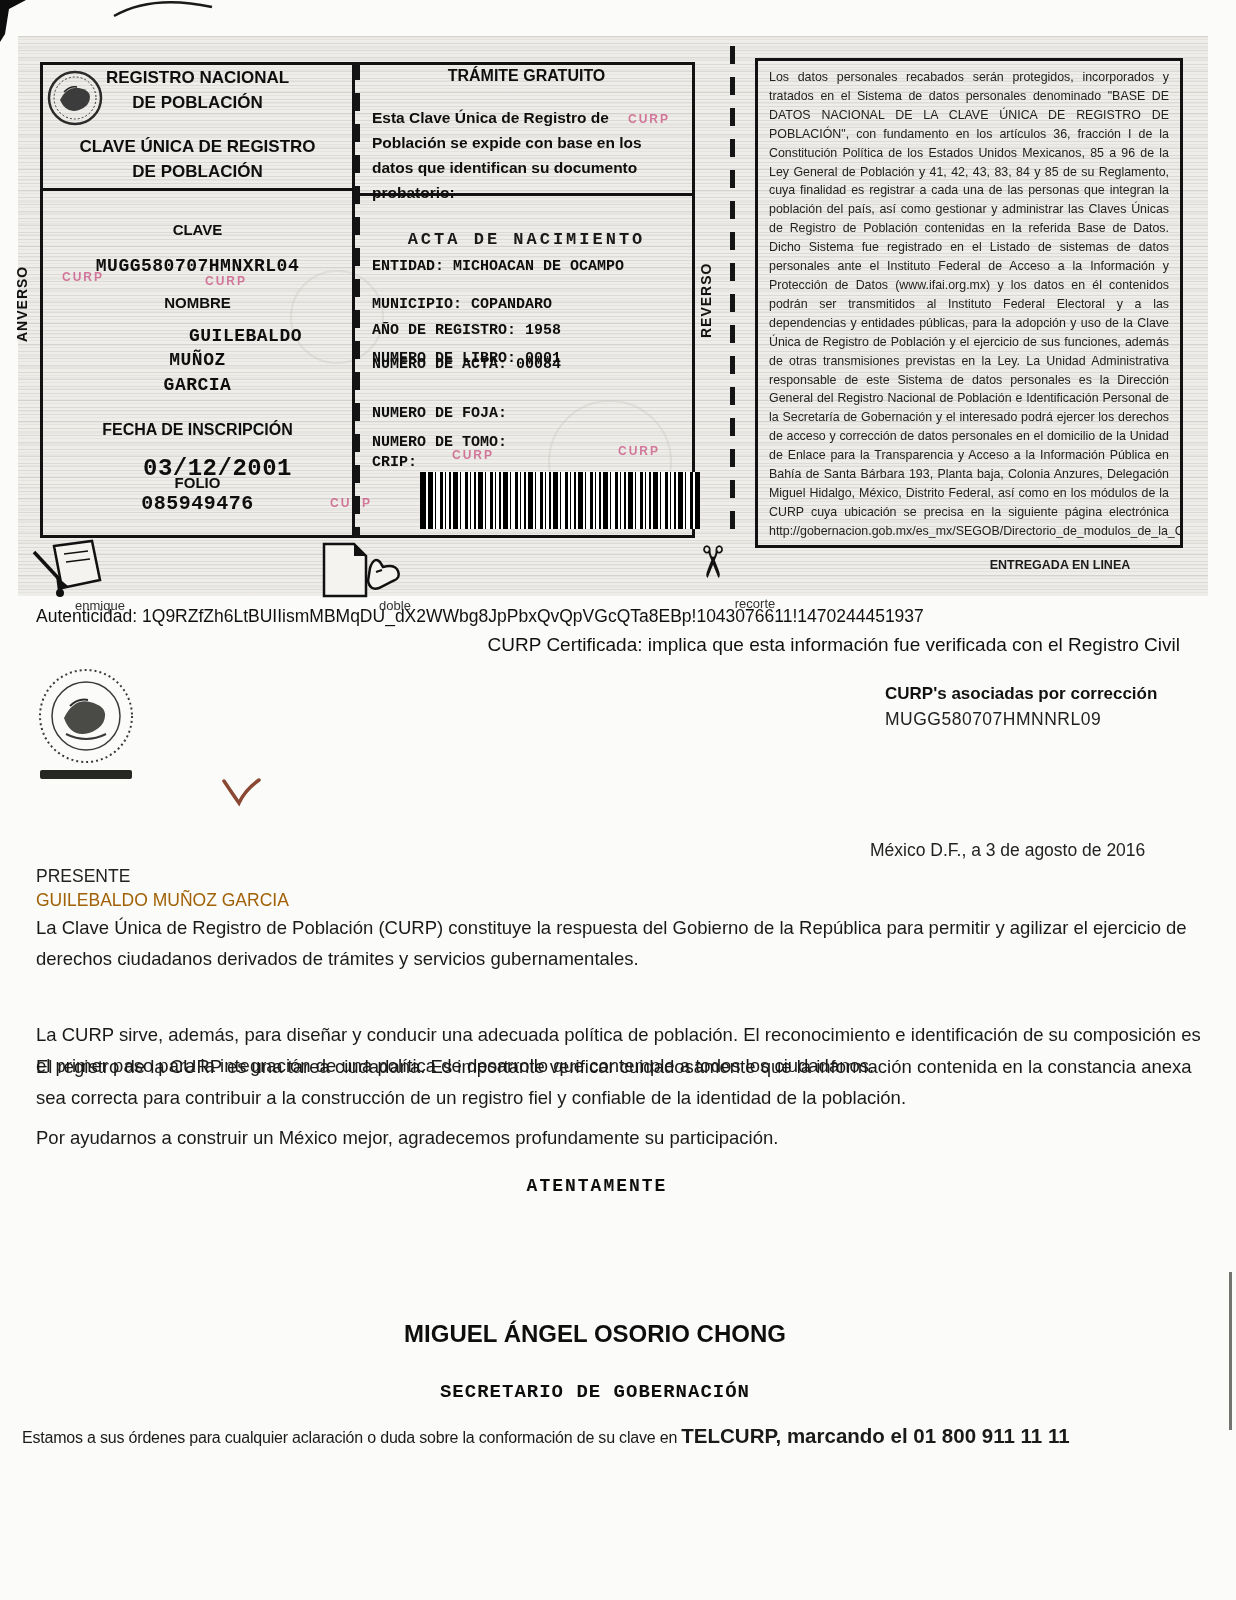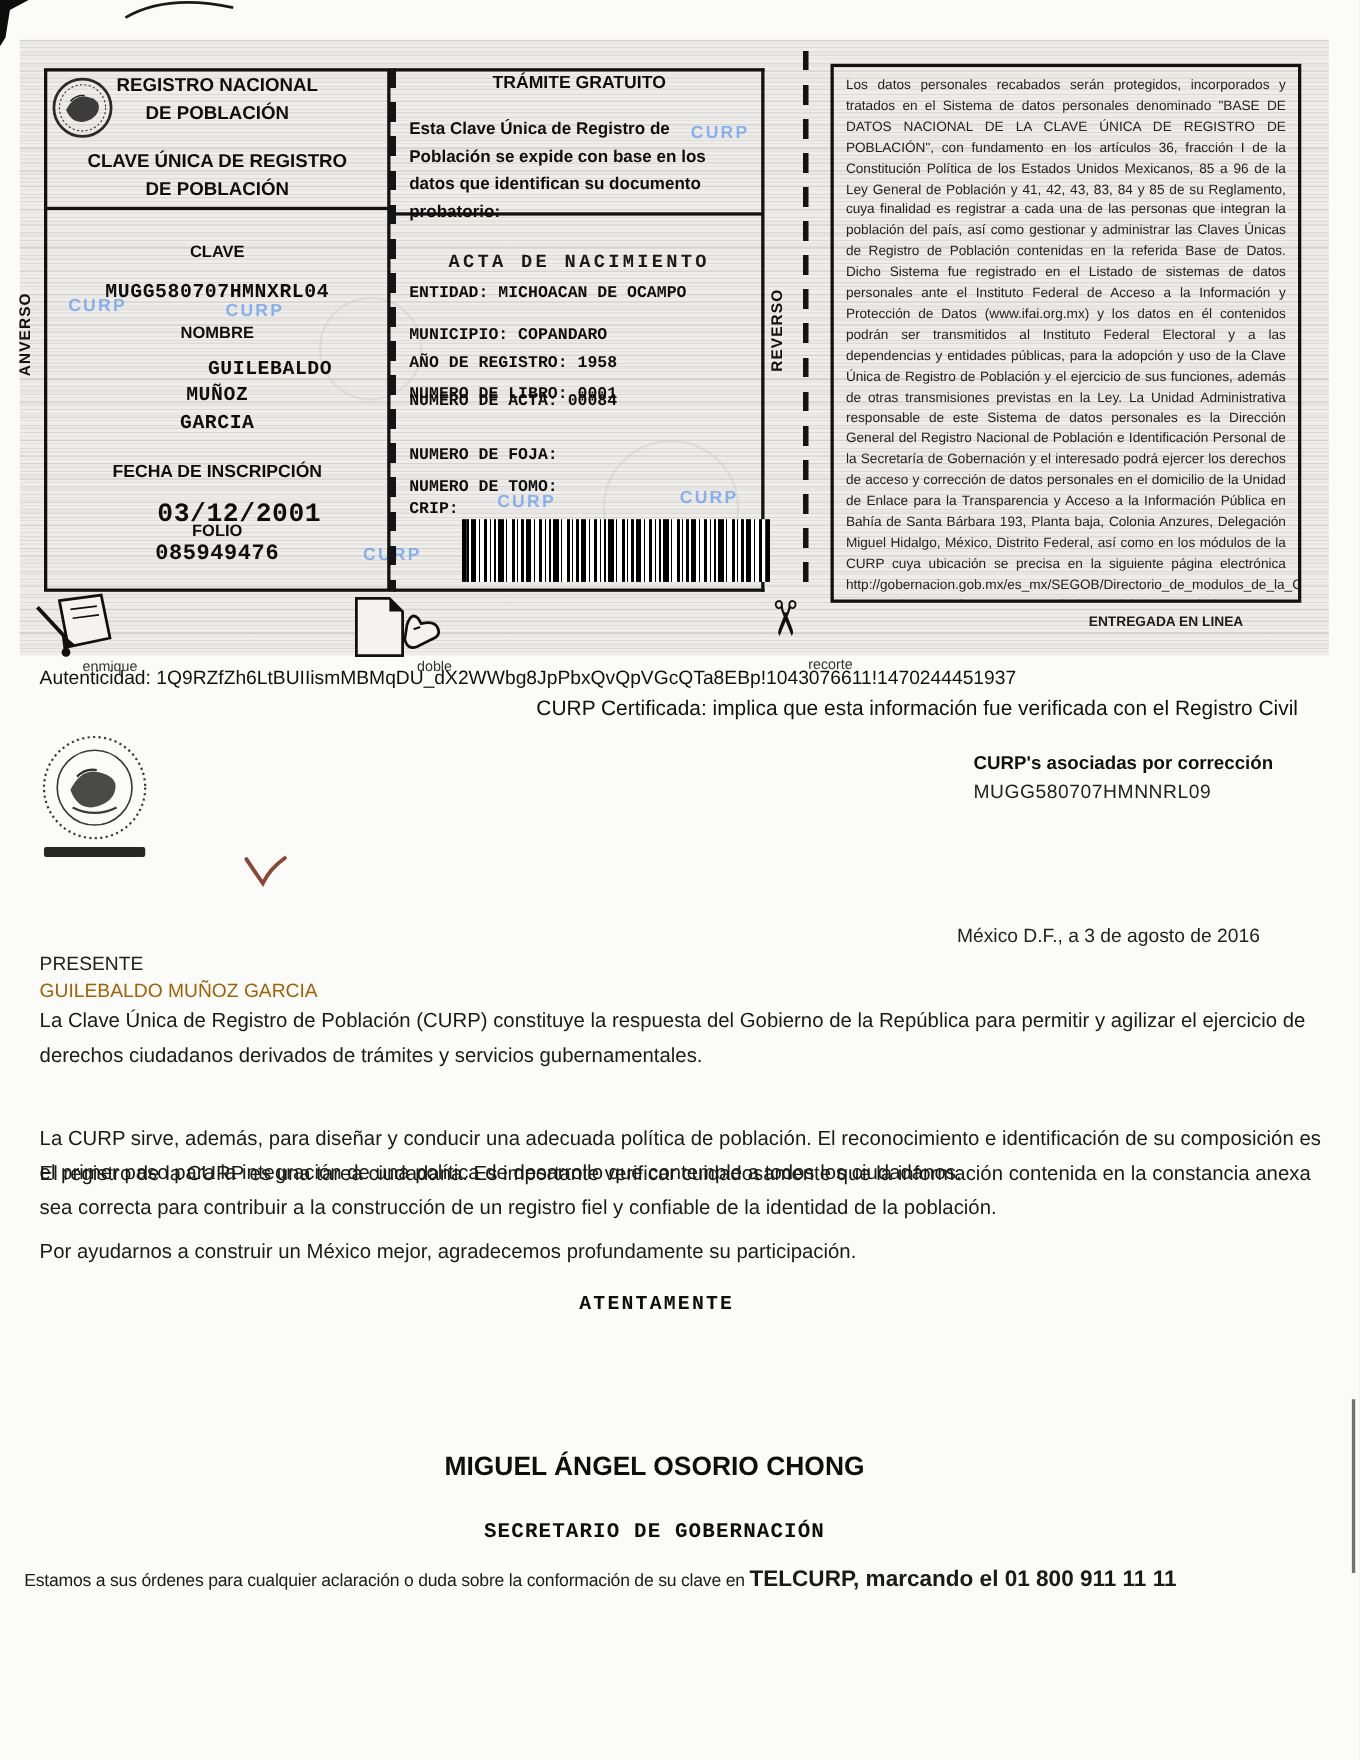--- a/index.html
+++ b/index.html
@@ -59,21 +59,21 @@
     position:absolute;left:755px;top:58px;width:428px;height:490px;border:3px solid #121212;box-sizing:border-box;
     padding:7px 11px;overflow:hidden;
   }
   .legal{font-size:12.4px;line-height:18.9px;text-align:justify;color:#222;}
   .delivered{position:absolute;left:955px;top:558px;width:210px;text-align:center;font-weight:bold;font-size:12.5px;color:#1c1c1c;}
   
   .icon-block{position:absolute;}
   .icon-caption{position:absolute;font-size:13px;color:#333;width:110px;text-align:center;}
   .scissors{font-size:44px;color:#111;transform:rotate(90deg);display:inline-block;line-height:1;}
   
-  .wm{position:absolute;font-size:16px;letter-spacing:2px;color:#3b82f6;opacity:.55;font-weight:bold;}
+  .wm{position:absolute;font-size:12px;letter-spacing:2px;color:#be185d;opacity:.55;font-weight:bold;}
   .wm-ring{position:absolute;border:2px solid #c9c8c2;border-radius:50%;opacity:.4;}
   
   .auth-line{position:absolute;left:36px;top:606px;font-size:17.5px;color:#111;white-space:nowrap;}
   .cert-line{position:absolute;left:420px;top:634px;width:760px;text-align:right;font-size:19px;color:#111;}
   .seal-lower{position:absolute;left:36px;top:664px;}
   .corr-title{position:absolute;left:885px;top:684px;font-weight:bold;font-size:17px;color:#111;}
   .corr-curp{position:absolute;left:885px;top:709px;font-size:17.5px;color:#222;letter-spacing:.5px;}
   
   .recipient{position:absolute;left:36px;top:890px;font-size:17.5px;color:#a16207;}
   .present{position:absolute;left:36px;top:866px;font-size:17.5px;color:#222;}

